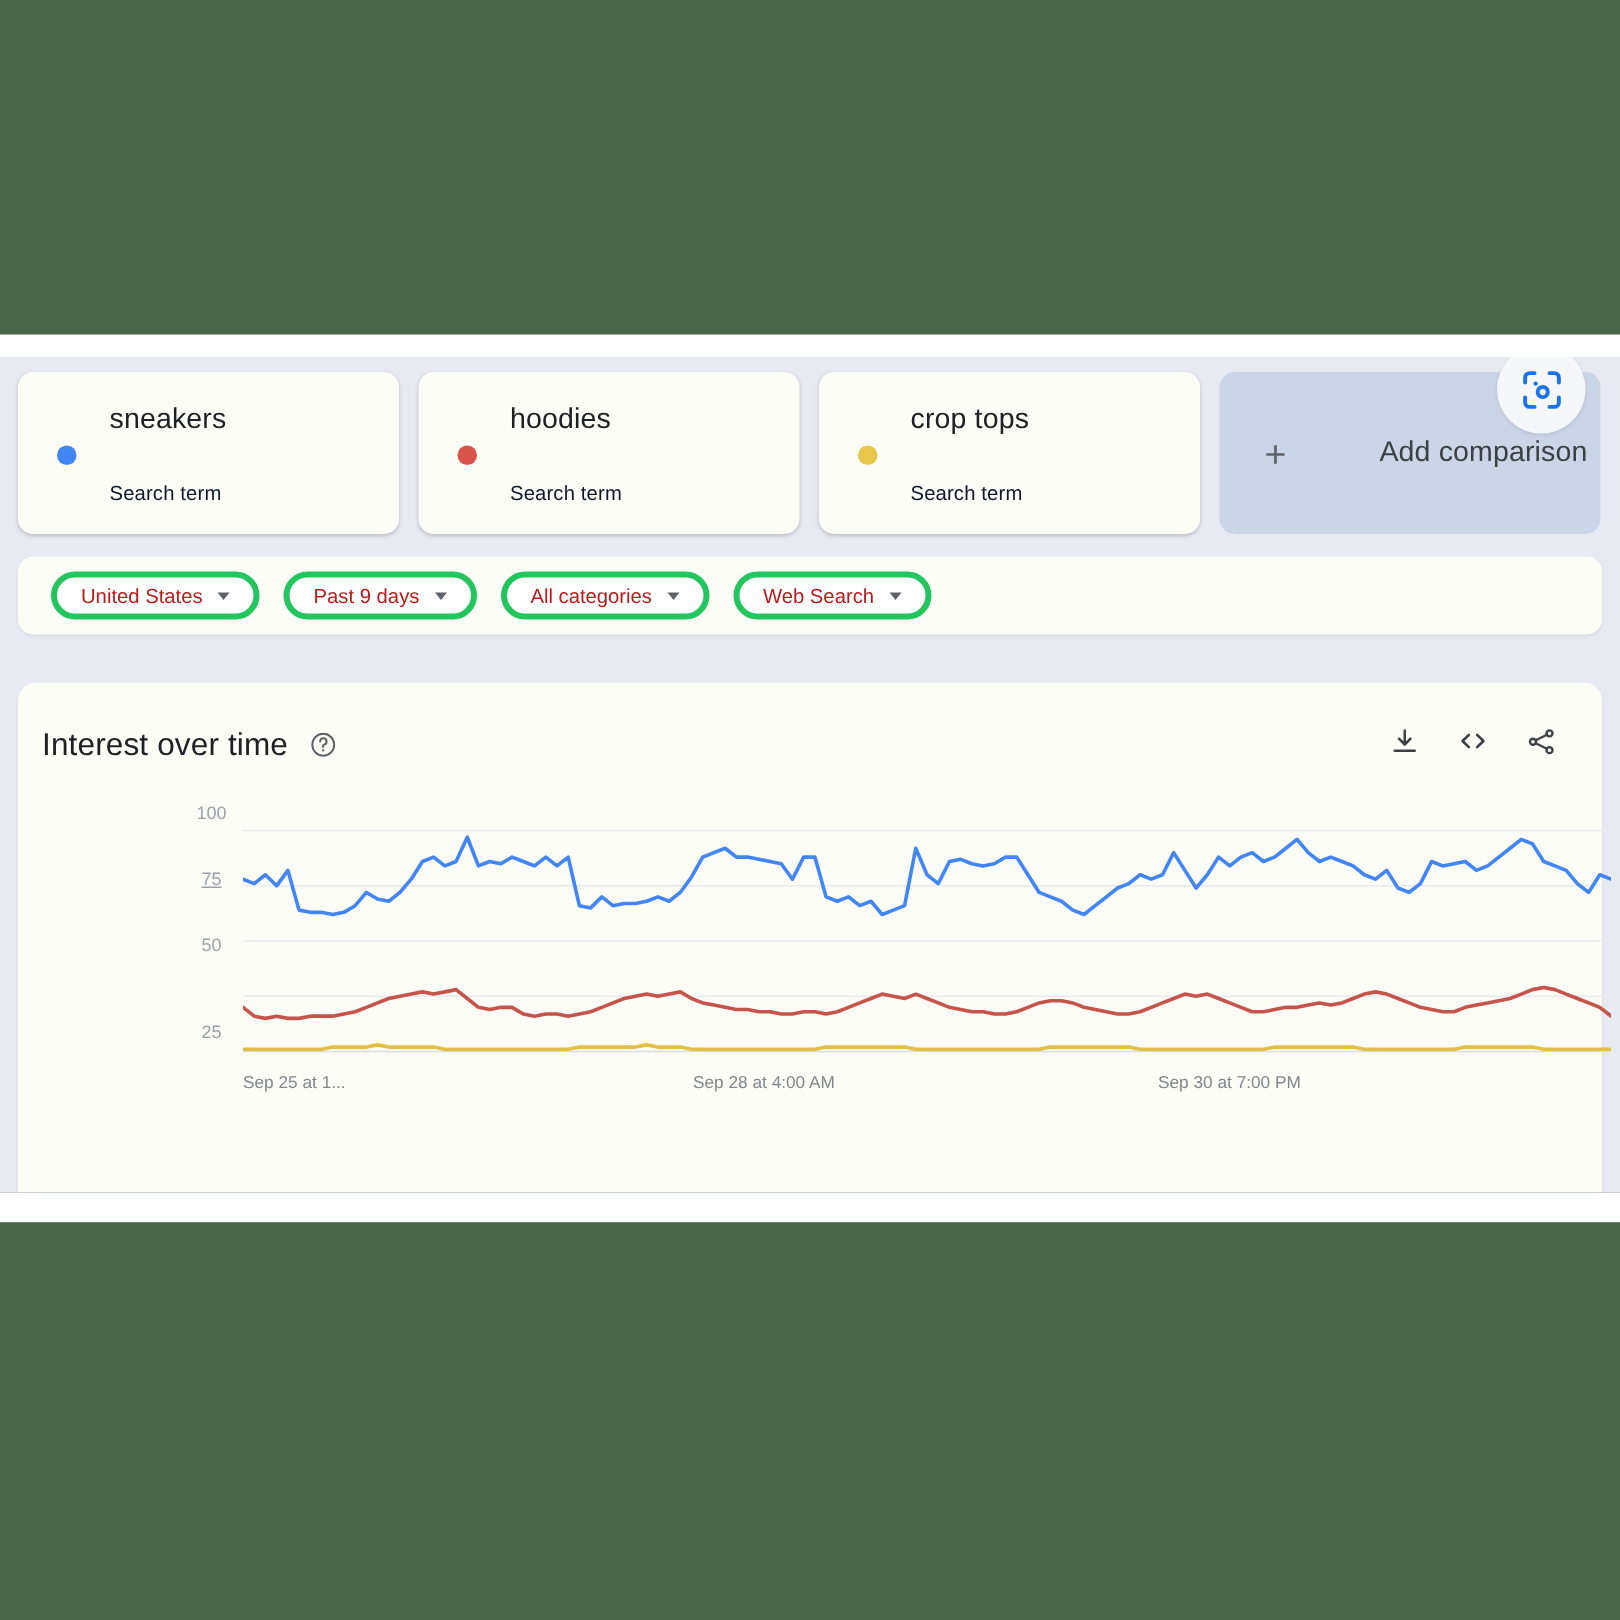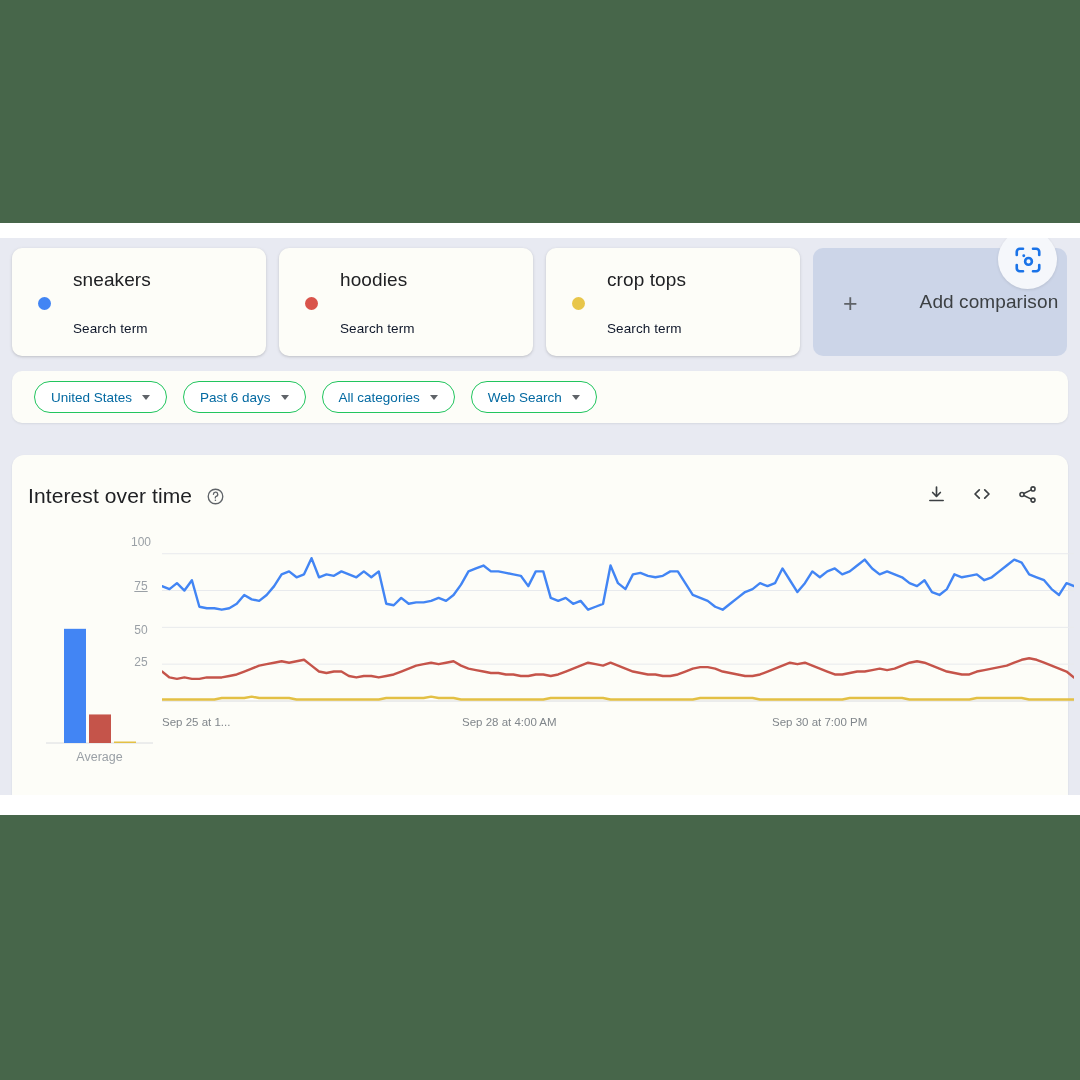--- a/index.html
+++ b/index.html
@@ -82,26 +82,26 @@
     margin:15px 12px 0 12px;
     height:52px;
     background:#fdfdf8;
     border-radius:10px;
     display:flex; align-items:center;
     padding-left:22px; gap:16px;
     box-shadow:0 1px 2px rgba(60,64,67,.10);
   }
   .chip {
     height:32px;
-    border:1px solid #22c55e;
+    border:4px solid #22c55e;
     border-radius:16px;
     background:#fff;
     display:flex; align-items:center;
     padding:0 16px; gap:10px;
-    font-size:13.5px; color:#0369a1;
+    font-size:13.5px; color:#b91c1c;
     white-space:nowrap;
   }
   .caret {
     width:0; height:0;
     border-left:4.5px solid transparent;
     border-right:4.5px solid transparent;
     border-top:5.5px solid #5f6368;
   }
 
   
@@ -190,21 +190,21 @@
       </span>
     </div>
   </div>
 
   <div class="filter-bar">
     <div class="chip">
       <span>United States</span>
       <span class="caret"></span>
     </div>
     <div class="chip">
-      <span>Past 6 days</span>
+      <span>Past 9 days</span>
       <span class="caret"></span>
     </div>
     <div class="chip">
       <span>All categories</span>
       <span class="caret"></span>
     </div>
     <div class="chip">
       <span>Web Search</span>
       <span class="caret"></span>
     </div>
@@ -243,45 +243,36 @@
             <circle cx="18.3" cy="18.4" r="2.3"></circle>
             <path d="M7.8 10.9 16.3 6.7"></path>
             <path d="M7.8 13.1 16.3 17.3"></path>
           </svg>
         </span>
       </span>
     </div>
 
     <div class="plot-wrap">
 
-      <div class="avg-panel">
-        <svg id="avg-svg" width="115" height="175" viewBox="0 0 115 175">
-            <line x1="4" x2="111" y1="165" y2="165" stroke="#dadce0" stroke-width="1"></line>
-            <rect x="22" y="50.81818181818181" width="22" height="114.18181818181819" fill="#4285f4"></rect>
-            <rect x="47" y="136.45454545454544" width="22" height="28.545454545454547" fill="#c5544a"></rect>
-            <rect x="72" y="163.5" width="22" height="1.5" fill="#e3c044"></rect>
-          </svg>
-        <span class="avg-label">Average</span>
-      </div>
 
       <div class="series-panel">
         <svg id="series-svg" width="912" height="210" viewBox="0 0 912 210" preserveAspectRatio="none" style="position:absolute;left:0;top:0;">
             <line x1="0" x2="912" y1="131.1818181818182" y2="131.1818181818182" stroke="#e8eaed" stroke-width="1"></line>
             <line x1="0" x2="912" y1="94.36363636363636" y2="94.36363636363636" stroke="#e8eaed" stroke-width="1"></line>
             <line x1="0" x2="912" y1="57.54545454545455" y2="57.54545454545455" stroke="#e8eaed" stroke-width="1"></line>
             <line x1="0" x2="912" y1="20.72727272727272" y2="20.72727272727272" stroke="#e8eaed" stroke-width="1"></line>
             <line x1="0" x2="912" y1="168" y2="168" stroke="#dadce0" stroke-width="1"></line>
             <path d="M0.00 166.53 L7.48 166.53 L14.95 166.53 L22.43 166.53 L29.90 166.53 L37.38 166.53 L44.85 166.53 L52.33 166.53 L59.80 165.05 L67.28 165.05 L74.75 165.05 L82.23 165.05 L89.70 163.58 L97.18 165.05 L104.66 165.05 L112.13 165.05 L119.61 165.05 L127.08 165.05 L134.56 166.53 L142.03 166.53 L149.51 166.53 L156.98 166.53 L164.46 166.53 L171.93 166.53 L179.41 166.53 L186.89 166.53 L194.36 166.53 L201.84 166.53 L209.31 166.53 L216.79 166.53 L224.26 165.05 L231.74 165.05 L239.21 165.05 L246.69 165.05 L254.16 165.05 L261.64 165.05 L269.11 163.58 L276.59 165.05 L284.07 165.05 L291.54 165.05 L299.02 166.53 L306.49 166.53 L313.97 166.53 L321.44 166.53 L328.92 166.53 L336.39 166.53 L343.87 166.53 L351.34 166.53 L358.82 166.53 L366.30 166.53 L373.77 166.53 L381.25 166.53 L388.72 165.05 L396.20 165.05 L403.67 165.05 L411.15 165.05 L418.62 165.05 L426.10 165.05 L433.57 165.05 L441.05 165.05 L448.52 166.53 L456.00 166.53 L463.48 166.53 L470.95 166.53 L478.43 166.53 L485.90 166.53 L493.38 166.53 L500.85 166.53 L508.33 166.53 L515.80 166.53 L523.28 166.53 L530.75 166.53 L538.23 165.05 L545.70 165.05 L553.18 165.05 L560.66 165.05 L568.13 165.05 L575.61 165.05 L583.08 165.05 L590.56 165.05 L598.03 166.53 L605.51 166.53 L612.98 166.53 L620.46 166.53 L627.93 166.53 L635.41 166.53 L642.89 166.53 L650.36 166.53 L657.84 166.53 L665.31 166.53 L672.79 166.53 L680.26 166.53 L687.74 165.05 L695.21 165.05 L702.69 165.05 L710.16 165.05 L717.64 165.05 L725.11 165.05 L732.59 165.05 L740.07 165.05 L747.54 166.53 L755.02 166.53 L762.49 166.53 L769.97 166.53 L777.44 166.53 L784.92 166.53 L792.39 166.53 L799.87 166.53 L807.34 166.53 L814.82 165.05 L822.30 165.05 L829.77 165.05 L837.25 165.05 L844.72 165.05 L852.20 165.05 L859.67 165.05 L867.15 166.53 L874.62 166.53 L882.10 166.53 L889.57 166.53 L897.05 166.53 L904.52 166.53 L912.00 166.53" fill="none" stroke="#e3c044" stroke-width="2.4" stroke-linejoin="round" stroke-linecap="round" vector-effect="non-scaling-stroke"></path>
             <path d="M0.00 138.55 L7.48 144.44 L14.95 145.91 L22.43 144.44 L29.90 145.91 L37.38 145.91 L44.85 144.44 L52.33 144.44 L59.80 144.44 L67.28 142.96 L74.75 141.49 L82.23 138.55 L89.70 135.60 L97.18 132.65 L104.66 131.18 L112.13 129.71 L119.61 128.24 L127.08 129.71 L134.56 128.24 L142.03 126.76 L149.51 132.65 L156.98 138.55 L164.46 140.02 L171.93 138.55 L179.41 138.55 L186.89 142.96 L194.36 144.44 L201.84 142.96 L209.31 142.96 L216.79 144.44 L224.26 142.96 L231.74 141.49 L239.21 138.55 L246.69 135.60 L254.16 132.65 L261.64 131.18 L269.11 129.71 L276.59 131.18 L284.07 129.71 L291.54 128.24 L299.02 132.65 L306.49 135.60 L313.97 137.07 L321.44 138.55 L328.92 140.02 L336.39 140.02 L343.87 141.49 L351.34 141.49 L358.82 142.96 L366.30 142.96 L373.77 141.49 L381.25 141.49 L388.72 142.96 L396.20 141.49 L403.67 138.55 L411.15 135.60 L418.62 132.65 L426.10 129.71 L433.57 131.18 L441.05 132.65 L448.52 129.71 L456.00 132.65 L463.48 135.60 L470.95 138.55 L478.43 140.02 L485.90 141.49 L493.38 141.49 L500.85 142.96 L508.33 142.96 L515.80 141.49 L523.28 138.55 L530.75 135.60 L538.23 134.13 L545.70 134.13 L553.18 135.60 L560.66 138.55 L568.13 140.02 L575.61 141.49 L583.08 142.96 L590.56 142.96 L598.03 141.49 L605.51 138.55 L612.98 135.60 L620.46 132.65 L627.93 129.71 L635.41 131.18 L642.89 129.71 L650.36 132.65 L657.84 135.60 L665.31 138.55 L672.79 141.49 L680.26 141.49 L687.74 140.02 L695.21 138.55 L702.69 138.55 L710.16 137.07 L717.64 135.60 L725.11 137.07 L732.59 135.60 L740.07 132.65 L747.54 129.71 L755.02 128.24 L762.49 129.71 L769.97 132.65 L777.44 135.60 L784.92 138.55 L792.39 140.02 L799.87 141.49 L807.34 141.49 L814.82 138.55 L822.30 137.07 L829.77 135.60 L837.25 134.13 L844.72 132.65 L852.20 129.71 L859.67 126.76 L867.15 125.29 L874.62 126.76 L882.10 129.71 L889.57 132.65 L897.05 135.60 L904.52 138.55 L912.00 144.44" fill="none" stroke="#c5544a" stroke-width="2.4" stroke-linejoin="round" stroke-linecap="round" vector-effect="non-scaling-stroke"></path>
             <path d="M0.00 53.13 L7.48 56.07 L14.95 50.18 L22.43 57.55 L29.90 47.24 L37.38 73.75 L44.85 75.22 L52.33 75.22 L59.80 76.69 L67.28 75.22 L74.75 70.80 L82.23 61.96 L89.70 66.38 L97.18 67.85 L104.66 61.96 L112.13 53.13 L119.61 41.35 L127.08 38.40 L134.56 44.29 L142.03 41.35 L149.51 25.15 L156.98 44.29 L164.46 41.35 L171.93 42.82 L179.41 38.40 L186.89 41.35 L194.36 44.29 L201.84 38.40 L209.31 44.29 L216.79 38.40 L224.26 70.80 L231.74 72.27 L239.21 64.91 L246.69 70.80 L254.16 69.33 L261.64 69.33 L269.11 67.85 L276.59 64.91 L284.07 67.85 L291.54 61.96 L299.02 51.65 L306.49 38.40 L313.97 35.45 L321.44 32.51 L328.92 38.40 L336.39 38.40 L343.87 39.87 L351.34 41.35 L358.82 42.82 L366.30 53.13 L373.77 38.40 L381.25 38.40 L388.72 64.91 L396.20 67.85 L403.67 64.91 L411.15 70.80 L418.62 67.85 L426.10 76.69 L433.57 73.75 L441.05 70.80 L448.52 32.51 L456.00 50.18 L463.48 56.07 L470.95 41.35 L478.43 39.87 L485.90 42.82 L493.38 44.29 L500.85 42.82 L508.33 38.40 L515.80 38.40 L523.28 50.18 L530.75 61.96 L538.23 64.91 L545.70 67.85 L553.18 73.75 L560.66 76.69 L568.13 70.80 L575.61 64.91 L583.08 59.02 L590.56 56.07 L598.03 50.18 L605.51 53.13 L612.98 50.18 L620.46 35.45 L627.93 47.24 L635.41 59.02 L642.89 50.18 L650.36 38.40 L657.84 44.29 L665.31 38.40 L672.79 35.45 L680.26 41.35 L687.74 38.40 L695.21 32.51 L702.69 26.62 L710.16 35.45 L717.64 41.35 L725.11 38.40 L732.59 41.35 L740.07 44.29 L747.54 50.18 L755.02 53.13 L762.49 47.24 L769.97 59.02 L777.44 61.96 L784.92 56.07 L792.39 41.35 L799.87 44.29 L807.34 42.82 L814.82 41.35 L822.30 47.24 L829.77 44.29 L837.25 38.40 L844.72 32.51 L852.20 26.62 L859.67 29.56 L867.15 41.35 L874.62 44.29 L882.10 47.24 L889.57 56.07 L897.05 61.96 L904.52 50.18 L912.00 53.13" fill="none" stroke="#4285f4" stroke-width="2.4" stroke-linejoin="round" stroke-linecap="round" vector-effect="non-scaling-stroke"></path>
           </svg>
         <span class="axis-lab" style="left:-38px; top:2px;">100</span>
         <span class="axis-lab" style="left:-38px; top:46px;text-decoration:underline;">75</span>
         <span class="axis-lab" style="left:-38px; top:90px;">50</span>
-        <span class="axis-lab" style="left:-38px; top:122px;">25</span>
+        <span class="axis-lab" style="left:-38px; top:148px;">25</span>
 
         <span class="xtick" style="left:0px; top:183px;text-align:center;">Sep 25 at 1...</span>
         <span class="xtick" style="left:300px; top:183px;">Sep 28 at 4:00 AM</span>
         <span class="xtick" style="left:610px; top:183px;">Sep 30 at 7:00 PM</span>
       </div>
 
     </div>
   </div>
 
 </div>

